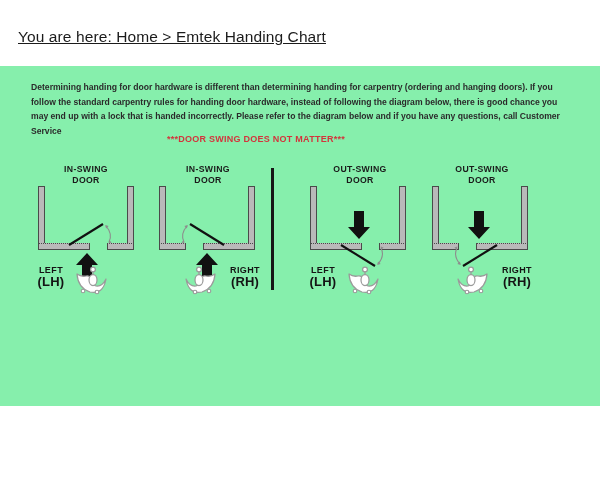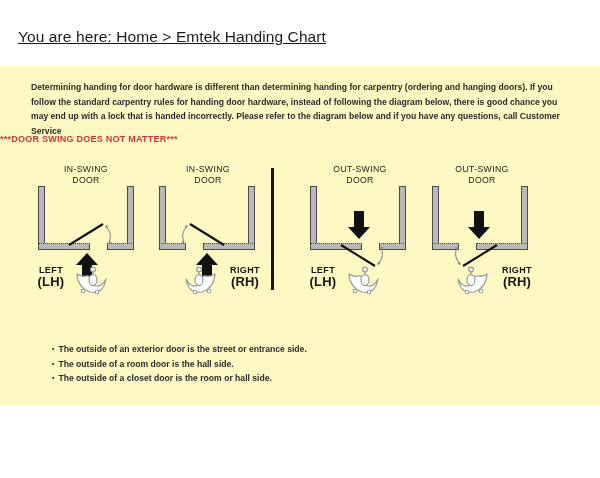--- a/index.html
+++ b/index.html
@@ -13,49 +13,50 @@
   
   #breadcrumb{
     position:absolute;left:18px;top:28px;
     font-size:15.5px;font-weight:400;letter-spacing:.1px;
     color:#1b1b1b;white-space:nowrap;text-decoration:underline;
   }
 
   
   #chart-sheet{
     position:absolute;left:0;top:66px;width:600px;height:340px;
-    background:#fef9c3;
+    background:#86efac;
   }
 
   #intro-paragraph{
     position:absolute;left:31px;top:14px;width:540px;
     font-size:8.6px;line-height:14.6px;
     font-weight:600;color:#2b2b2b;
     text-align:left;
   }
 
   #swing-notice{
     position:absolute;left:0;top:68px;width:512px;
+    text-align:center;
     font-size:9px;font-weight:700;letter-spacing:.25px;
     color:#d3343c;
   }
 
   
   #diagram-strip{
     position:absolute;left:0;top:94px;width:600px;height:140px;
   }
   #center-divider{
     position:absolute;left:271px;top:8px;width:3px;height:122px;
     background:#161616;
   }
 
   .panel{position:absolute;top:0;height:140px;}
   .panel-title{
     position:absolute;top:4px;width:100%;text-align:center;
-    font-size:8.7px;font-weight:400;line-height:11.4px;
+    font-size:8.7px;font-weight:700;line-height:11.4px;
     letter-spacing:.35px;color:#1a1a1a;white-space:pre-line;
   }
 
   
   .wall{position:absolute;background:#b9b9b9;box-sizing:border-box;}
   .wall.v{width:7px;border:1.2px solid #4a4a4a;}
   .wall.h{height:7px;border:1.2px solid #4a4a4a;border-top-style:dotted;}
 
   .door-svg{position:absolute;left:0;top:0;overflow:visible;}
 
@@ -220,19 +221,14 @@
           <circle cx="19" cy="3.5" r="2.4" fill="#ffffff" stroke="#9a9a9a" stroke-width="1.25"></circle>
           <circle cx="9" cy="25" r="1.8" fill="#ffffff" stroke="#9a9a9a" stroke-width="1.1"></circle>
           <circle cx="23" cy="26" r="1.8" fill="#ffffff" stroke="#9a9a9a" stroke-width="1.1"></circle>
         </g>
       </svg>
     </div>
 
   </div>
 
 
-  <ul id="outside-list">
-    <li>The outside of an exterior door is the street or entrance side.</li>
-    <li>The outside of a room door is the hall side.</li>
-    <li>The outside of a closet door is the room or hall side.</li>
-  </ul>
 
 </div>
 
 </body></html>

